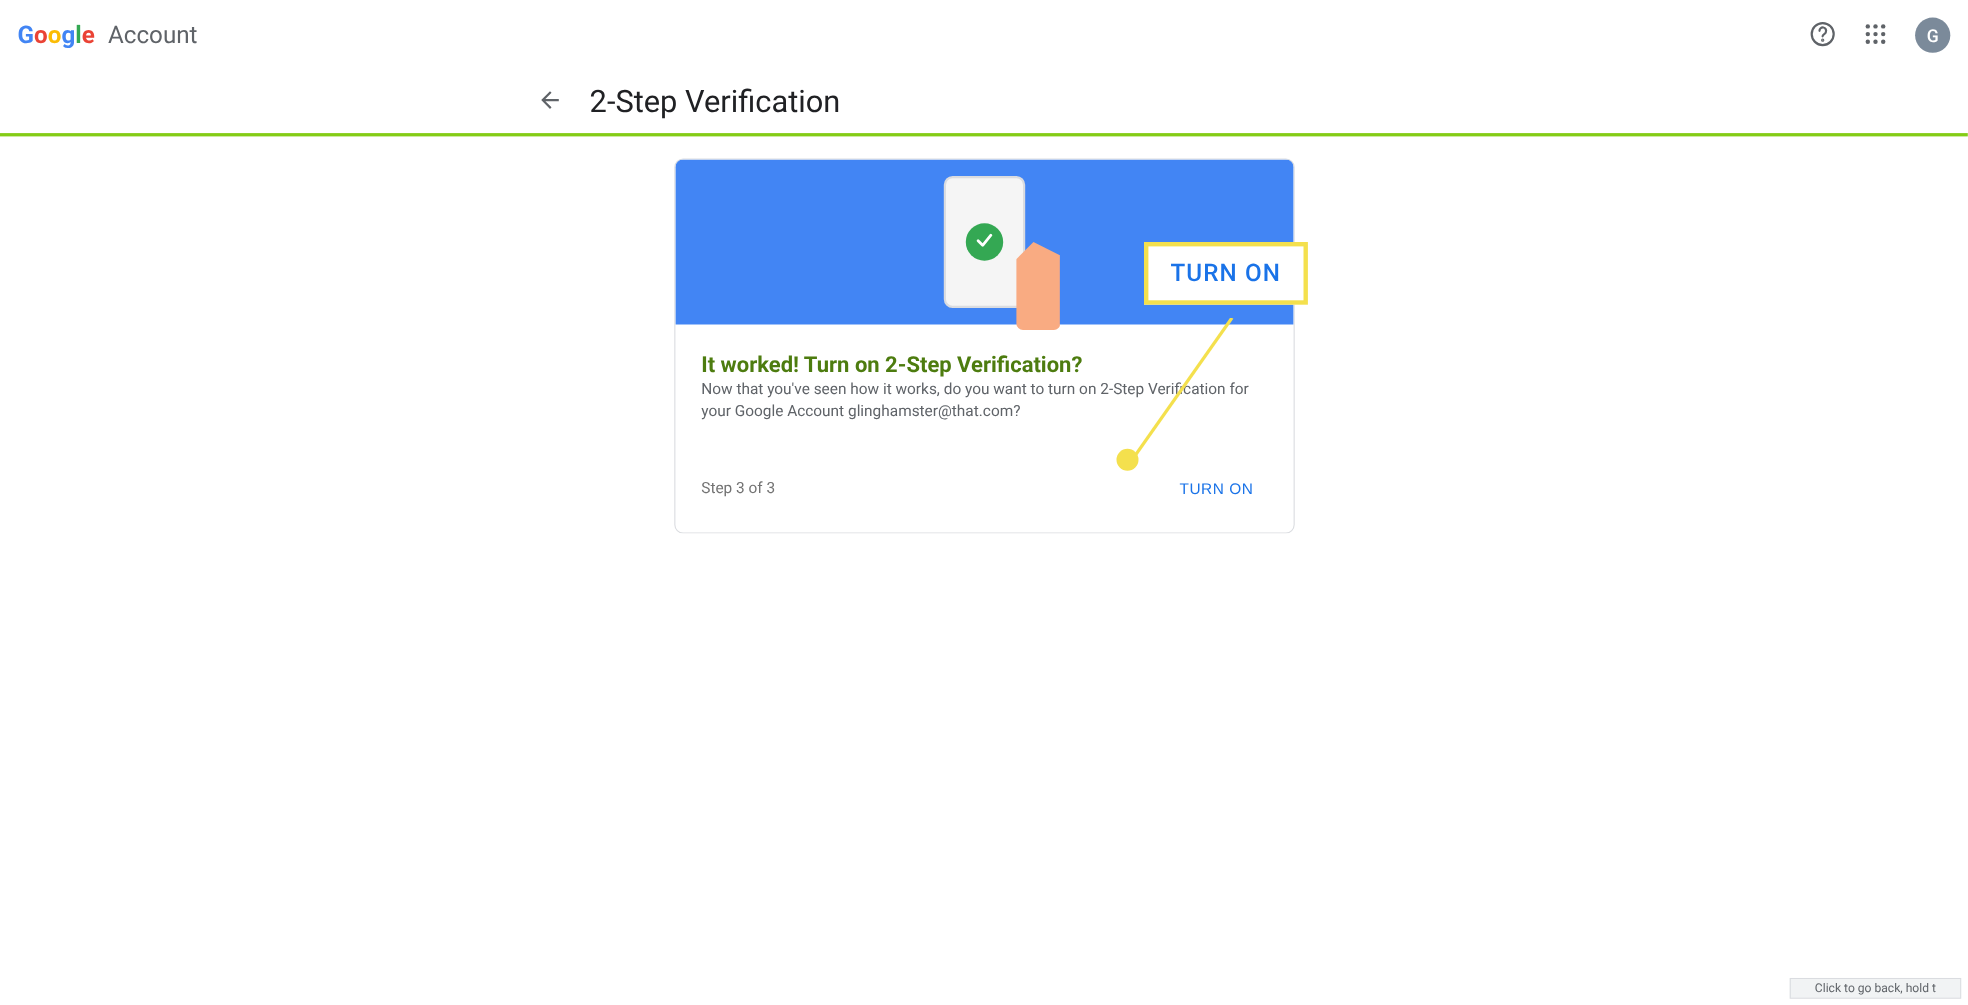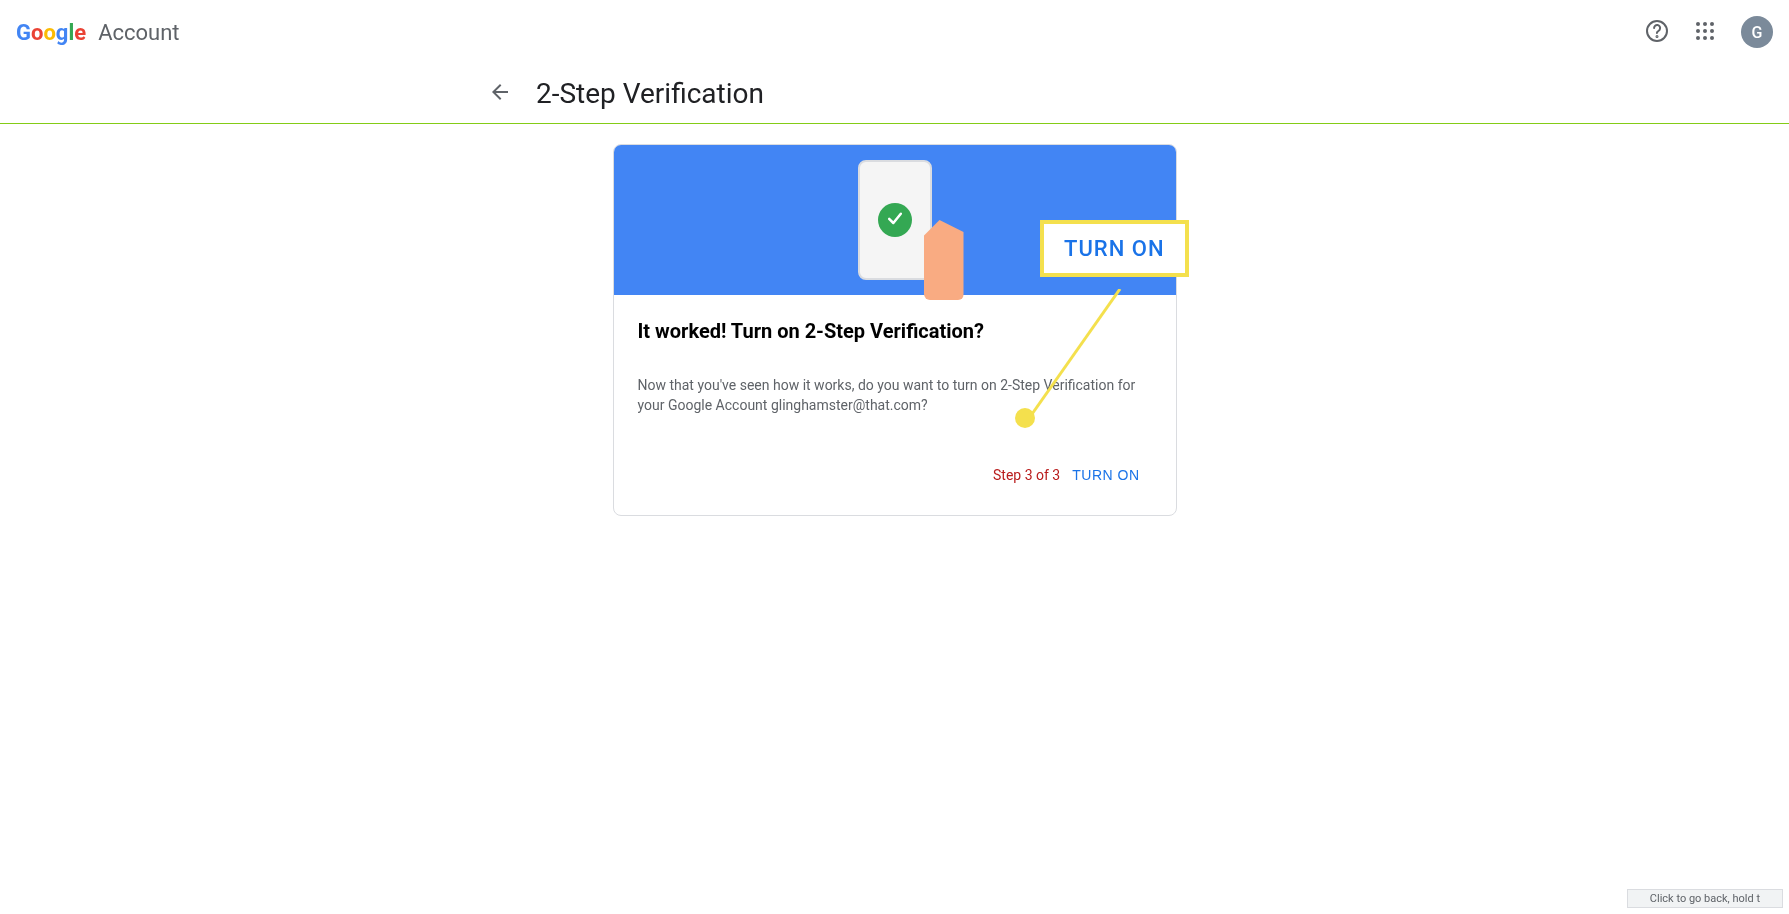--- a/index.html
+++ b/index.html
@@ -8,36 +8,36 @@
     .header { display: flex; align-items: center; justify-content: space-between; padding: 8px 16px; height: 64px; }
     .header-left { display: flex; align-items: center; gap: 8px; }
     .header-right { display: flex; align-items: center; gap: 8px; }
     .logo-text { display: flex; align-items: baseline; }
     .google-g { font-size: 22px; font-weight: bold; }
     .g1 { color: #4285f4; } .g2 { color: #ea4335; } .g3 { color: #fbbc05; } .g4 { color: #4285f4; } .g5 { color: #34a853; } .g6 { color: #ea4335; }
     .account-label { font-size: 22px; color: #5f6368; margin-left: 4px; }
     .icon-btn { width: 40px; height: 40px; border-radius: 50%; border: none; background: transparent; display: flex; align-items: center; justify-content: center; cursor: pointer; color: #5f6368; }
     .avatar { width: 32px; height: 32px; border-radius: 50%; background: #7b8a9a; color: #fff; display: flex; align-items: center; justify-content: center; font-size: 16px; font-weight: 500; cursor: pointer; margin-left: 8px; }
     
-    .title-row { display: flex; align-items: center; padding: 10px 16px 10px 480px; gap: 16px; border-bottom: 1px solid #84cc16; height: 60px; }
+    .title-row { display: flex; align-items: center; padding: 10px 16px 10px 480px; gap: 16px; border-bottom: 3px solid #84cc16; height: 60px; }
     .back-btn { width: 40px; height: 40px; border-radius: 50%; border: none; background: transparent; display: flex; align-items: center; justify-content: center; cursor: pointer; color: #5f6368; }
     .page-title { font-size: 28px; color: #202124; font-weight: 400; }
     
     .content-wrap { position: relative; display: flex; justify-content: center; padding-top: 20px; }
     .card { width: 564px; border: 1px solid #dadce0; border-radius: 8px; overflow: hidden; }
     .hero { height: 150px; background: #4285f4; display: flex; align-items: center; justify-content: center; }
     .phone { width: 74px; height: 120px; background: #f5f5f5; border-radius: 8px; border: 2px solid #dadce0; display: flex; align-items: center; justify-content: center; position: relative; }
     .hand { position: absolute; right: -32px; bottom: -20px; width: 40px; height: 80px; background: #f9ab82; clip-path: polygon(0 20%, 40% 0, 100% 15%, 100% 100%, 0 100%); border-radius: 6px; }
     .check-badge { width: 34px; height: 34px; border-radius: 50%; background: #34a853; display: flex; align-items: center; justify-content: center; }
     .check-badge svg { width: 20px; height: 20px; }
     .card-body { padding: 24px 24px 28px; }
-    .card-title { font-size: 20px; color: #000000; margin-bottom: 32px; }
+    .card-title { font-size: 20px; color: #4d7c0f; margin-bottom: 1px; }
     .card-desc { font-size: 14px; color: #5f6368; line-height: 20px; }
     .card-footer { display: flex; align-items: center; padding: 16px 24px 24px; }
-    .step-counter { flex: 1; text-align: right; font-size: 14px; color: #b91c1c; }
+    .step-counter { flex: 1; text-align: left; font-size: 14px; color: #737373; }
     .turn-on-btn { background: transparent; border: none; color: #1a73e8; font-size: 14px; font-weight: 500; letter-spacing: 0.5px; cursor: pointer; padding: 8px 12px; }
     
     .callout { position: absolute; left: 1040px; top: 96px; border: 4px solid #f4e04d; padding: 12px 20px; background: #fff; }
     .callout-lbl { color: #1a73e8; font-size: 22px; font-weight: 500; letter-spacing: 1px; }
     .callout-line { position: absolute; left: 1020px; top: 165px; width: 120px; height: 140px; pointer-events: none; }
     .callout-dot { position: absolute; width: 20px; height: 20px; border-radius: 50%; background: #f4e04d; left: 1015px; top: 284px; pointer-events: none; }
     
     .tooltip { position: fixed; bottom: 6px; right: 6px; font-size: 11px; color: #5f6368; background: #f1f3f4; border: 1px solid #dadce0; padding: 2px 22px; }
   </style>
 </head>

